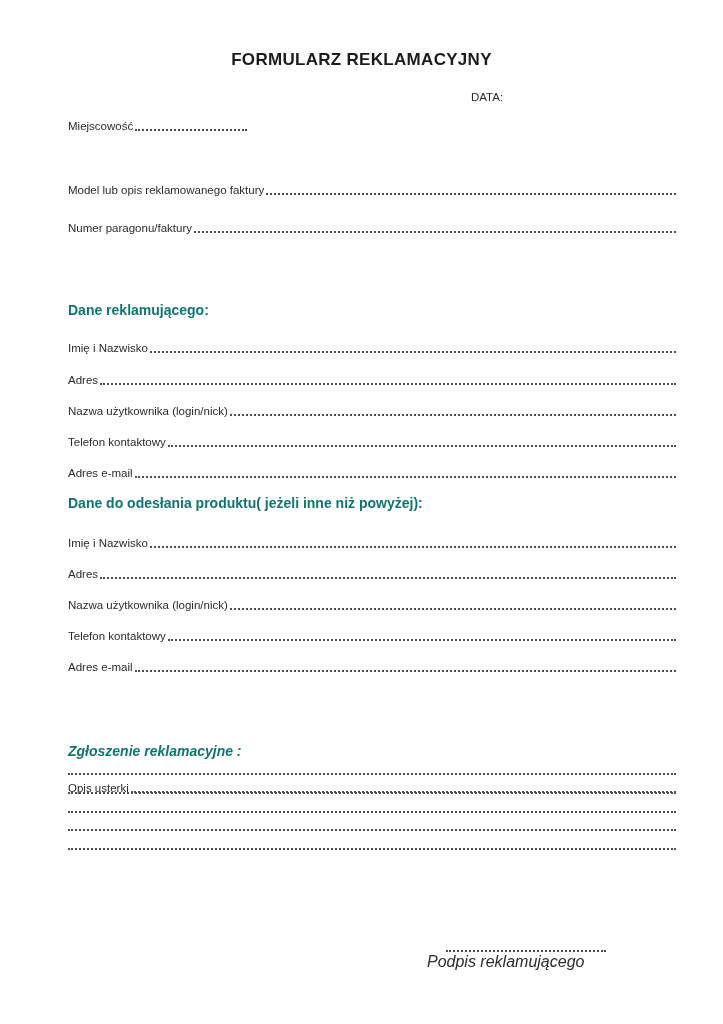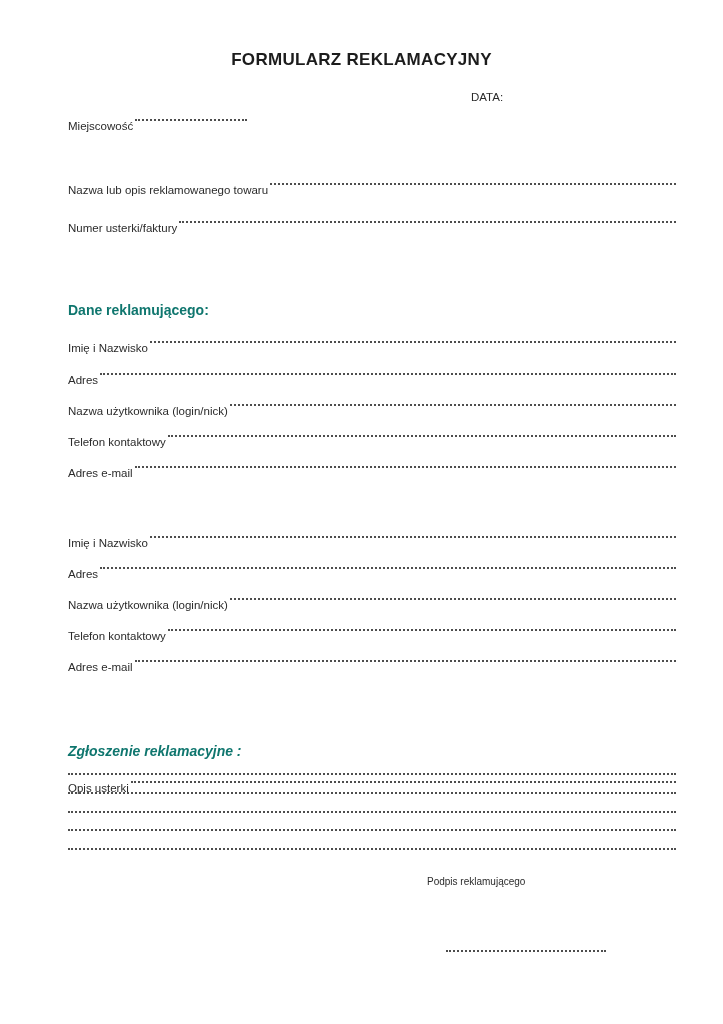--- a/index.html
+++ b/index.html
@@ -17,21 +17,21 @@
     text-align:center;
     font-size:17px;font-weight:bold;color:#1c1c1c;
     letter-spacing:0.3px;
   }
   .date-label{
     position:absolute;top:91px;left:471px;
     font-size:11.5px;color:#2b2b2b;
   }
   .row{
     position:absolute;left:68px;width:608px;
-    display:flex;align-items:flex-start;
+    display:flex;align-items:flex-end;
     font-size:11.5px;line-height:14px;white-space:nowrap;
   }
   .row .lbl{flex:0 0 auto;padding-right:2px;}
   .leader{
     flex:1 1 auto;
     border-bottom:2px dotted #4d4d4d;
     margin-bottom:2px;
     min-width:0;
   }
   .leader-fixed{
@@ -42,22 +42,23 @@
   .section-heading{
     position:absolute;left:68px;
     font-size:14px;font-weight:bold;color:#0f766e;
   }
   .italic{font-style:italic;}
   .blank-line{
     position:absolute;left:68px;width:608px;
     border-bottom:2px dotted #4d4d4d;
   }
   .signature-label{
-    position:absolute;top:876px;left:427px;
-    font-size:10px;
+    position:absolute;top:953px;left:427px;
+    font-size:16px;
+    font-style:italic;
   }
   .signature-line{
     position:absolute;top:950px;left:446px;width:160px;
     border-bottom:2px dotted #4d4d4d;
   }
 </style>
 </head>
 <body>
 
 <div class="page">
@@ -65,25 +66,25 @@
   <div class="doc-title">FORMULARZ REKLAMACYJNY</div>
 
   <div class="date-label">DATA:</div>
 
   <div class="row" style="top:119px">
     <span class="lbl">Miejscowość</span>
     <span class="leader-fixed" style="width:112px"></span>
   </div>
 
   <div class="row" style="top:183px">
-    <span class="lbl">Nazwa lub opis reklamowanego towaru</span>
+    <span class="lbl">Model lub opis reklamowanego faktury</span>
     <span class="leader"></span>
   </div>
   <div class="row" style="top:221px">
-    <span class="lbl">Numer usterki/faktury</span>
+    <span class="lbl">Numer paragonu/faktury</span>
     <span class="leader"></span>
   </div>
 
   <div class="section-heading" style="top:302px">Dane reklamującego:</div>
 
   <div class="row" style="top:341px">
     <span class="lbl">Imię i Nazwisko</span>
     <span class="leader"></span>
   </div>
   <div class="row" style="top:373px">
@@ -96,20 +97,21 @@
   </div>
   <div class="row" style="top:435px">
     <span class="lbl">Telefon kontaktowy</span>
     <span class="leader"></span>
   </div>
   <div class="row" style="top:466px">
     <span class="lbl">Adres e-mail</span>
     <span class="leader"></span>
   </div>
 
+  <div class="section-heading" style="top:495px">Dane do odesłania produktu( jeżeli inne niż powyżej):</div>
 
   <div class="row" style="top:536px">
     <span class="lbl">Imię i Nazwisko</span>
     <span class="leader"></span>
   </div>
   <div class="row" style="top:567px">
     <span class="lbl">Adres</span>
     <span class="leader"></span>
   </div>
   <div class="row" style="top:598px">

